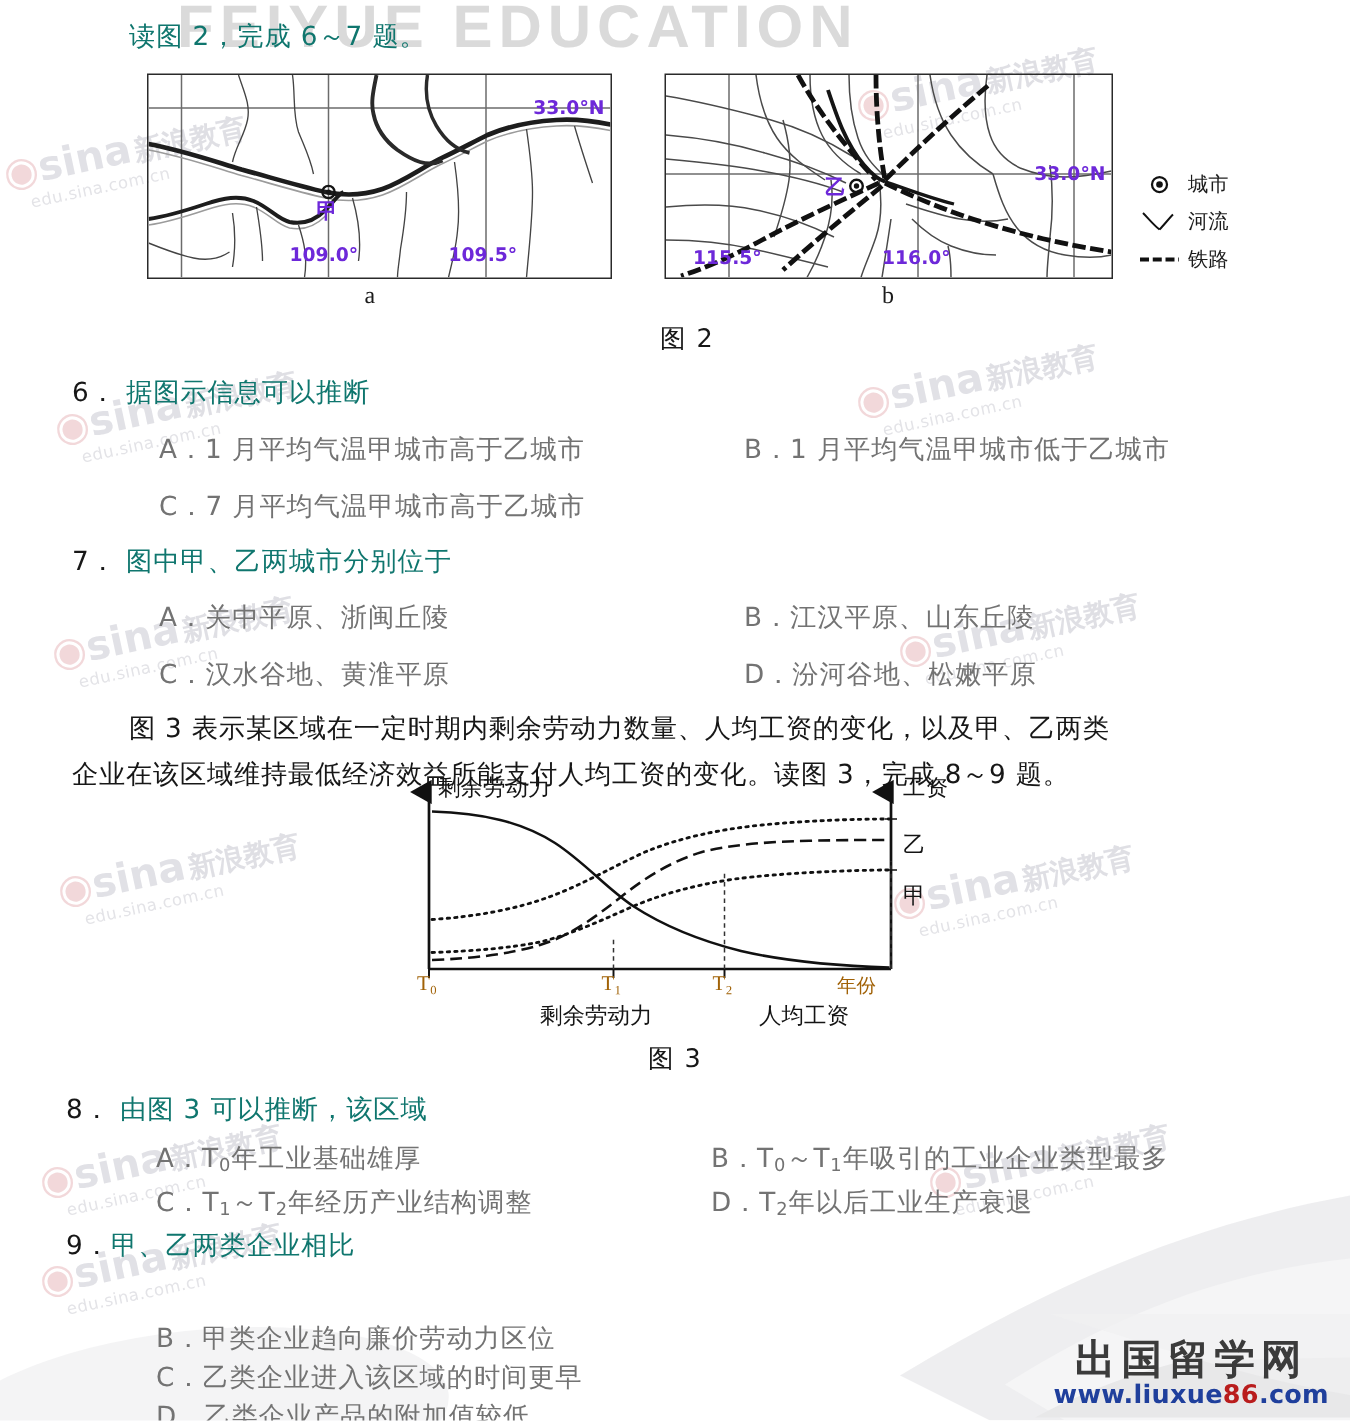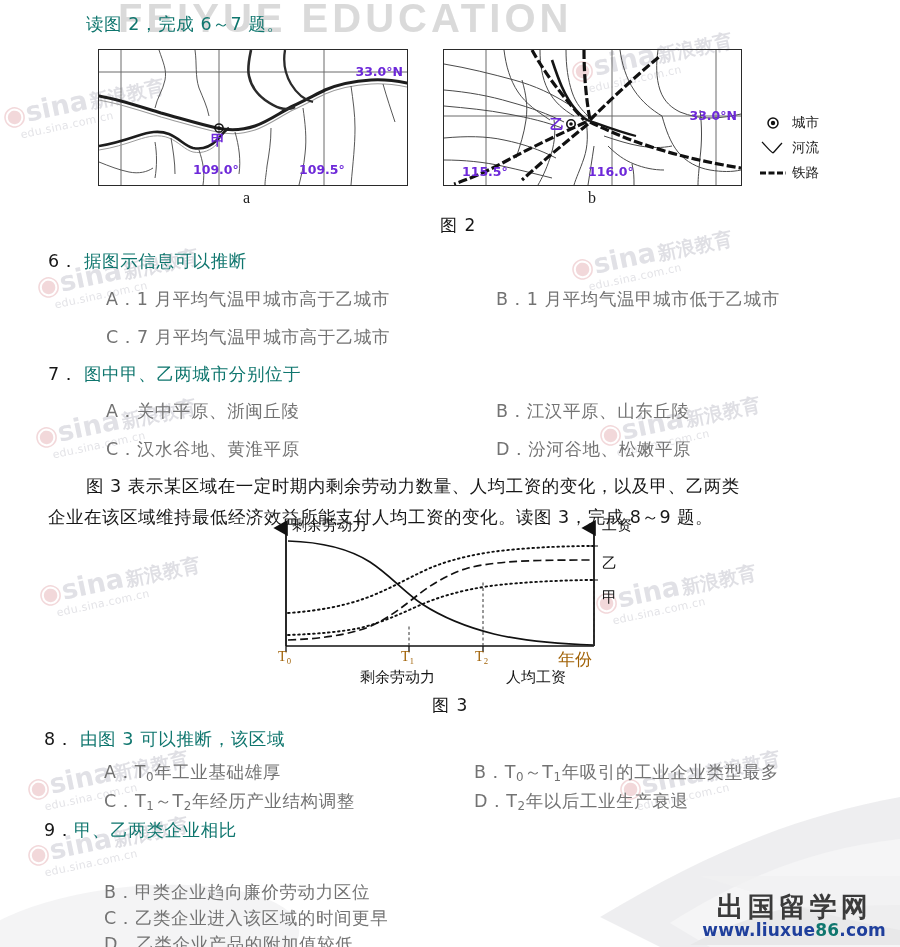--- a/index.html
+++ b/index.html
@@ -85,21 +85,21 @@
   
   .brand{position:absolute;text-align:center;}
   .brand .cnname{
     font-size:27px;font-weight:700;color:#3b3b3b;letter-spacing:4px;
     line-height:1;
   }
   .brand .url{
     font-size:17px;font-weight:700;color:#1f3f9c;letter-spacing:.2px;
     line-height:1;margin-top:2px;
   }
-  .brand .url .accent{color:#0f766e;}
+  .brand .url .accent{color:#b91c1c;}
 </style>
 </head>
 <body>
 
 <div class="page">
 
   <div class="wm-grey-shape" style="left:-40px;bottom:-60px;width:340px;height:120px;border-radius:50%/60px;transform:rotate(-6deg);opacity:.5;"></div>
   <svg class="wm" style="right:0;bottom:0;width:360px;height:160px;opacity:.85;" viewBox="0 0 360 160">
     <path d="M360 10 C250 30 160 70 60 130 L120 160 L360 160 Z" fill="#ececee"></path>
     <path d="M360 52 C270 62 200 92 130 136 L170 160 L360 160 Z" fill="#f4f4f5"></path>
@@ -362,21 +362,21 @@
     
     <div class="chart-axis-label cn" style="left:30px;top:-2px;">剩余劳动力</div>
     <div class="chart-axis-label cn" style="left:340px;top:-2px;">工资</div>
     <div class="chart-axis-label cn" style="left:340px;top:36px;">乙</div>
     <div class="chart-axis-label cn" style="left:340px;top:70px;">甲</div>
 
     
     <div class="chart-tick" style="left:16px;top:131px;">T₀</div>
     <div class="chart-tick" style="left:139px;top:131px;">T₁</div>
     <div class="chart-tick" style="left:213px;top:131px;">T₂</div>
-    <div class="chart-tick cn" style="left:296px;top:130px;font-family:'DejaVu Sans',sans-serif;font-size:17px;">年份</div>
+    <div class="chart-tick cn" style="left:296px;top:130px;font-family:'DejaVu Sans',sans-serif;font-size:13px;">年份</div>
 
     
     <div class="chart-legend-txt cn" style="left:98px;top:150px;">剩余劳动力</div>
     <div class="chart-legend-txt cn" style="left:244px;top:150px;">人均工资</div>
   </div>
 
   <div class="figcap cn" style="left:432px;top:694px;">图 3</div>
 
   <div class="qnum" style="left:44px;top:727px;">8．</div>
   <div class="stem cn" style="left:80px;top:727px;">由图 3 可以推断，该区域</div>

